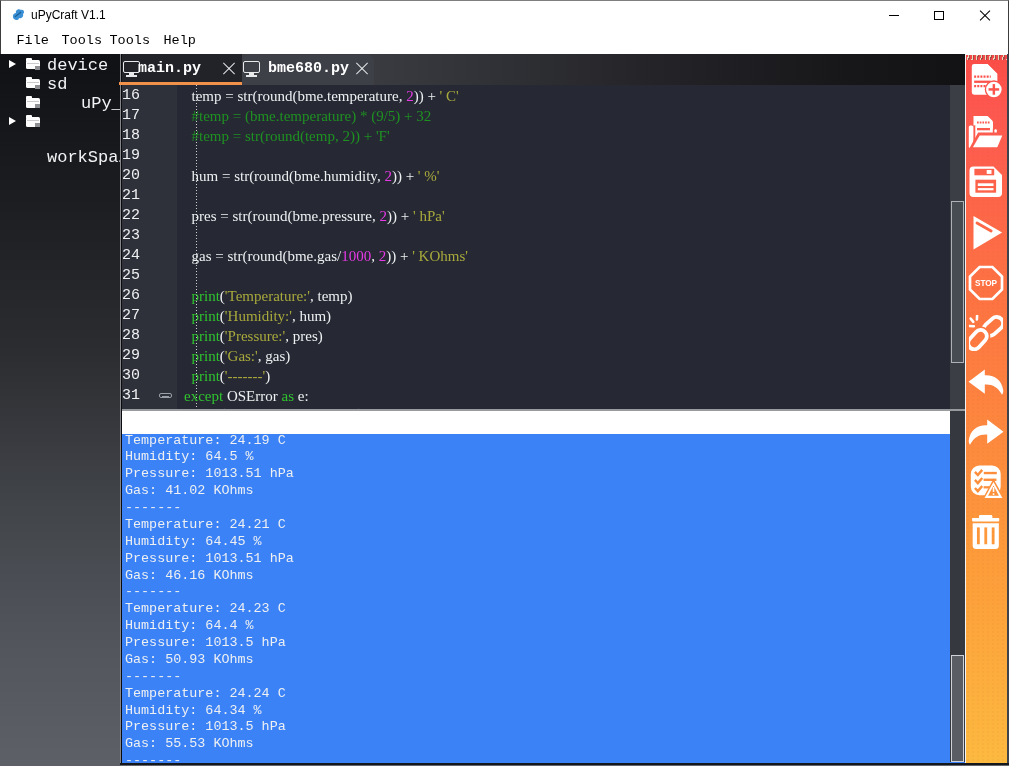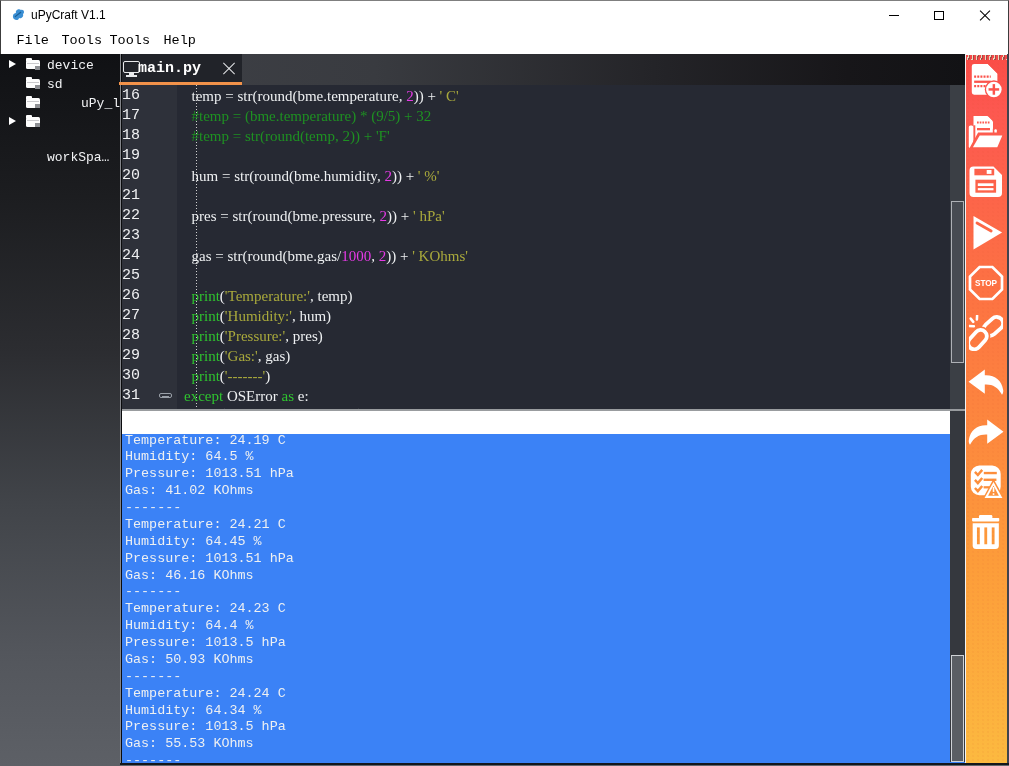--- a/index.html
+++ b/index.html
@@ -20,21 +20,21 @@
 
   
   #menubar { left:0; top:28px; width:1009px; height:26px; background:#fff;
              border-left:1px solid #3c3c3c; border-right:1px solid #3c3c3c;
              font-size:13.5px; color:#000; }
   #menubar span { position:absolute; top:5px;margin-left:8px; }
 
   
   #treepanel { left:0; top:54px; width:120px; height:712px;
     background:linear-gradient(180deg,#101114 0%, #1c1d20 20%, #2c2d31 42%, #414449 63%, #53565c 84%, #5d6066 100%); }
-  .treerow { position:absolute; left:0; height:19px; color:#f2f3f5; font-size:13px; line-height:19px; }
+  .treerow { position:absolute; left:0; height:19px; color:#f2f3f5; font-size:17px; line-height:19px; }
   .tri { position:absolute; width:0; height:0; border-left:7px solid #fff; border-top:4.5px solid transparent; border-bottom:4.5px solid transparent; }
   .folder { position:absolute; width:14px; height:9.5px; background:#fdfdfd; border-radius:1.5px; }
   .folder:before { content:""; position:absolute; left:0; top:-2px; width:6px; height:3px; background:#fdfdfd; border-radius:1px 1px 0 0; }
   .folder:after { content:""; position:absolute; left:1px; top:3px; right:1px; height:1px; background:#c9c9cc; }
   .fsub { position:absolute; width:5px; height:4px; background:#8e9094; }
 
   
   #divider1 { left:120px; top:54px; width:1px; height:712px; background:#83858a; }
   #divider2 { left:121px; top:54px; width:1px; height:712px; background:#0a0b0d; }
 
@@ -138,20 +138,25 @@
   <div class="treerow" style="left:47px;top:59px;margin-top:35px;">workSpa…</div>
 </div>
 <div class="abs" id="divider1"></div>
 <div class="abs" id="divider2"></div>
 
 <div class="abs" id="tabbar">
   <div id="tab1">
     <div class="mon" style="left:1px;top:7px;"></div>
     <div class="tabtxt" style="left:16px;text-align:right;">main.py</div>
     <div class="tabx" style="left:99px;top:7px;"></div>
+  </div>
+  <div id="tab2">
+    <div class="mon" style="left:1px;top:6px;"></div>
+    <div class="tabtxt" style="left:26px;top:5px;">bme680.py</div>
+    <div class="tabx" style="left:112px;top:6px;"></div>
   </div>
 </div>
 <div class="abs" id="underline"></div>
 
 <div class="abs" id="editor">
   <div id="gutter"></div>
   <div id="indent-guide"></div>
   <div id="lnums">16
 17
 18

